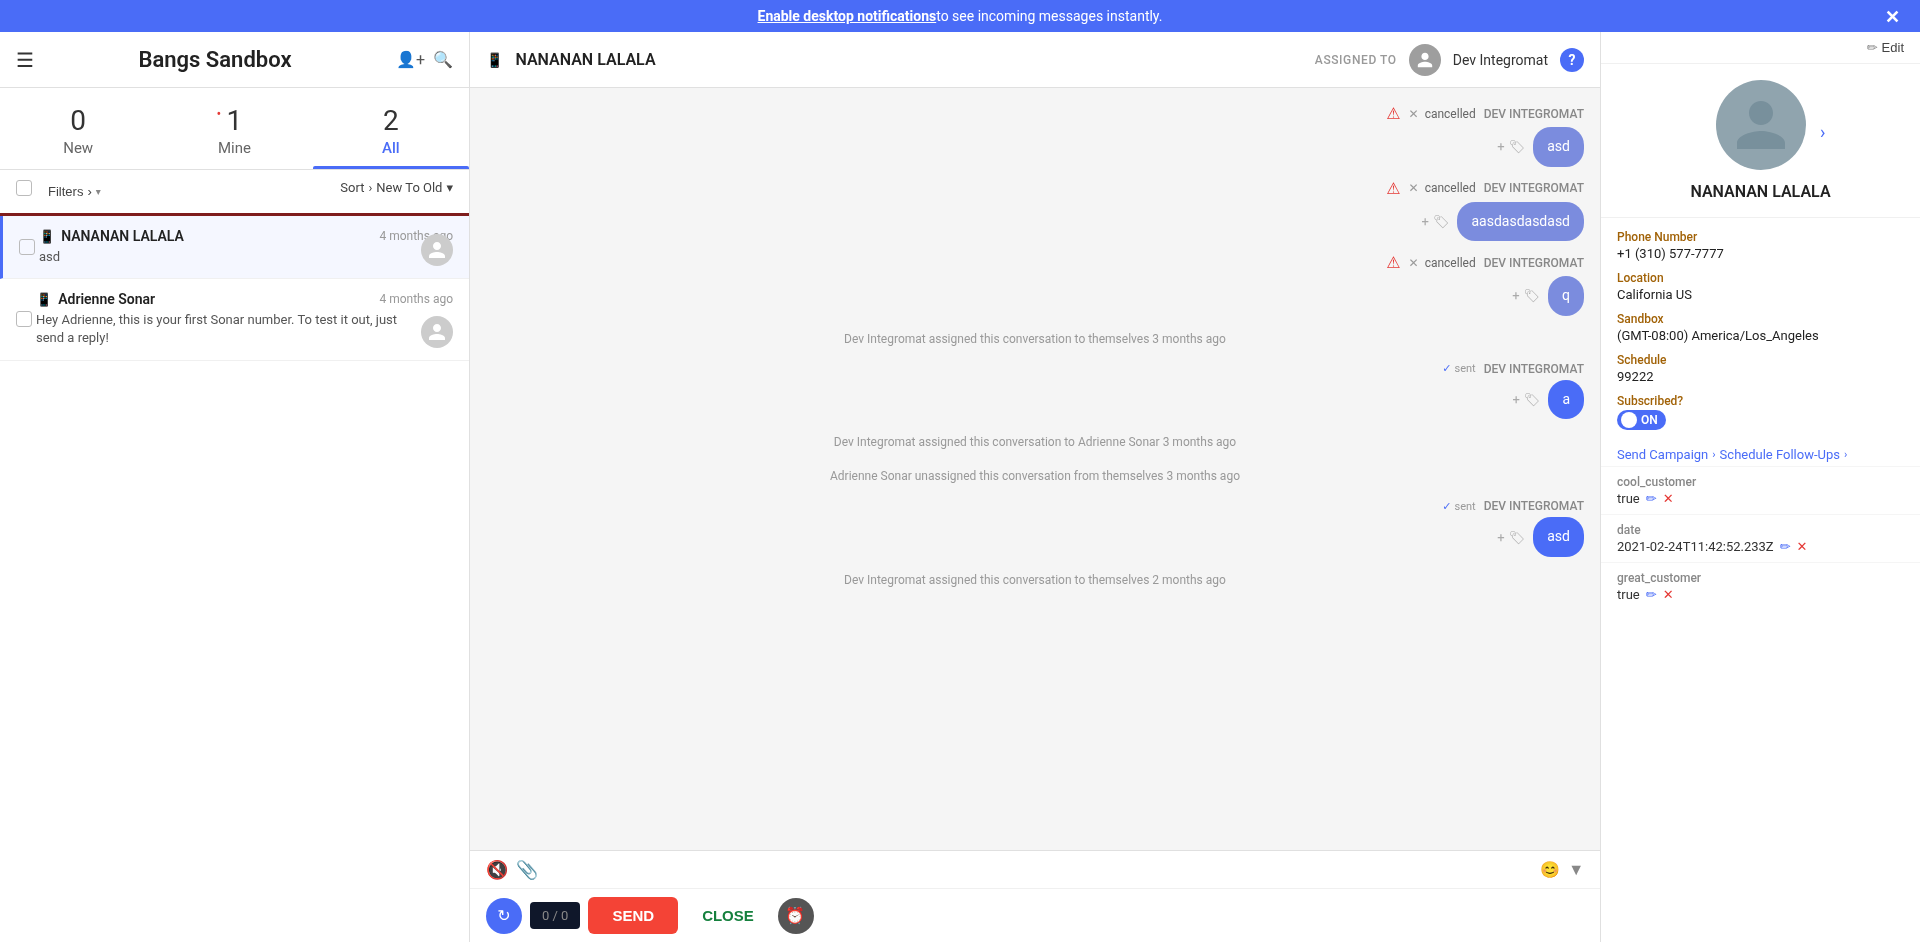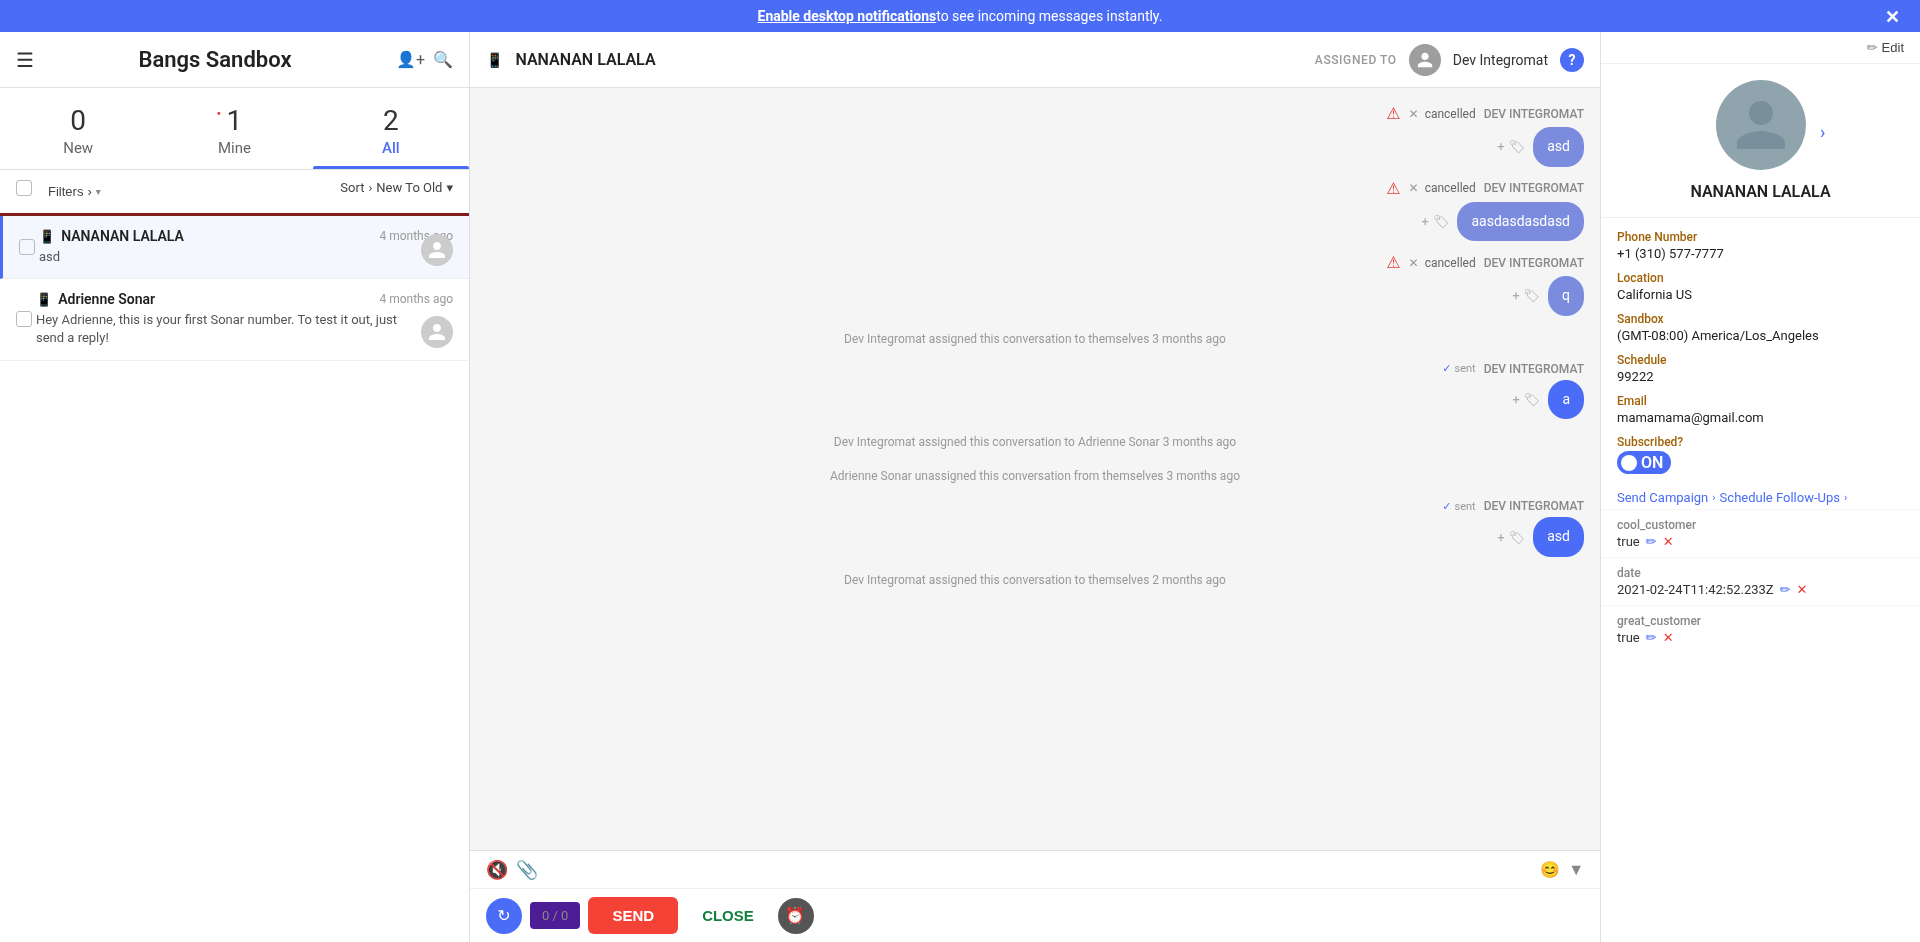--- a/index.html
+++ b/index.html
@@ -175,21 +175,21 @@
       border-bottom: 1px solid #f0f0f0;
     }
     .chat-footer-toolbar .tool-icon { color: #888; font-size: 18px; cursor: pointer; }
     .chat-footer-input-row {
       display: flex;
       align-items: center;
       padding: 8px 16px;
       gap: 8px;
     }
     .chat-footer-input-row .refresh-icon { width: 36px; height: 36px; border-radius: 50%; background: #4a6cf7; color: white; display: flex; align-items: center; justify-content: center; font-size: 16px; cursor: pointer; }
-    .chat-footer-input-row .char-count { font-size: 13px; color: #888; background: #4c1d95; padding: 6px 12px; border-radius: 4px; }
+    .chat-footer-input-row .char-count { font-size: 13px; color: #888; background: #0f172a; padding: 6px 12px; border-radius: 4px; }
     .send-btn { background: #f44336; color: white; border: none; padding: 10px 24px; font-size: 15px; font-weight: 600; border-radius: 6px; cursor: pointer; }
     .close-btn { background: white; color: #15803d; border: none; padding: 10px 16px; font-size: 15px; font-weight: 600; cursor: pointer; }
     .snooze-icon { width: 36px; height: 36px; border-radius: 50%; background: #555; color: white; display: flex; align-items: center; justify-content: center; font-size: 16px; cursor: pointer; }
 
     
     .right-panel {
       width: 320px;
       background: white;
       border-left: 1px solid #e0e0e0;
       display: flex;
@@ -220,21 +220,21 @@
 
     .contact-details { padding: 12px 16px; display: flex; flex-direction: column; gap: 10px; }
     .detail-row { display: flex; flex-direction: column; gap: 2px; }
     .detail-label { font-size: 12px; color: #a16207; font-weight: 500; }
     .detail-value { font-size: 13px; color: #222; }
 
     .toggle-on {
       display: inline-flex; align-items: center;
       background: #4a6cf7; color: white;
       border-radius: 12px; padding: 2px 8px 2px 4px;
-      font-size: 16px; font-weight: 600; gap: 4px;
+      font-size: 12px; font-weight: 600; gap: 4px;
     }
     .toggle-circle { width: 16px; height: 16px; background: white; border-radius: 50%; }
 
     .link-row { display: flex; flex-direction: row; gap: 4px; padding: 4px 16px; }
     .link-item { font-size: 13px; color: #4a6cf7; cursor: pointer; display: flex; align-items: center; gap: 4px; }
     .link-item .arrow { font-size: 11px; }
 
     .custom-field { padding: 8px 16px; border-top: 1px solid #f5f5f5; }
     .custom-field-name { font-size: 12px; color: #888; font-weight: 500; margin-bottom: 2px; }
     .custom-field-value { font-size: 13px; color: #333; display: flex; align-items: center; gap: 6px; }
@@ -520,24 +520,20 @@
       </div>
       <div class="detail-row">
         <div class="detail-label">Sandbox</div>
         <div class="detail-value">(GMT-08:00) America/Los_Angeles</div>
       </div>
       <div class="detail-row">
         <div class="detail-label">Schedule</div>
         <div class="detail-value">99222</div>
       </div>
       <div class="detail-row">
-        <div class="detail-label">Email</div>
-        <div class="detail-value">mamamama@gmail.com</div>
-      </div>
-      <div class="detail-row">
         <div class="detail-label">Subscribed?</div>
         <div class="detail-value">
           <div class="toggle-on">
             <div class="toggle-circle"></div>
             <span>ON</span>
           </div>
         </div>
       </div>
     </div>
 

